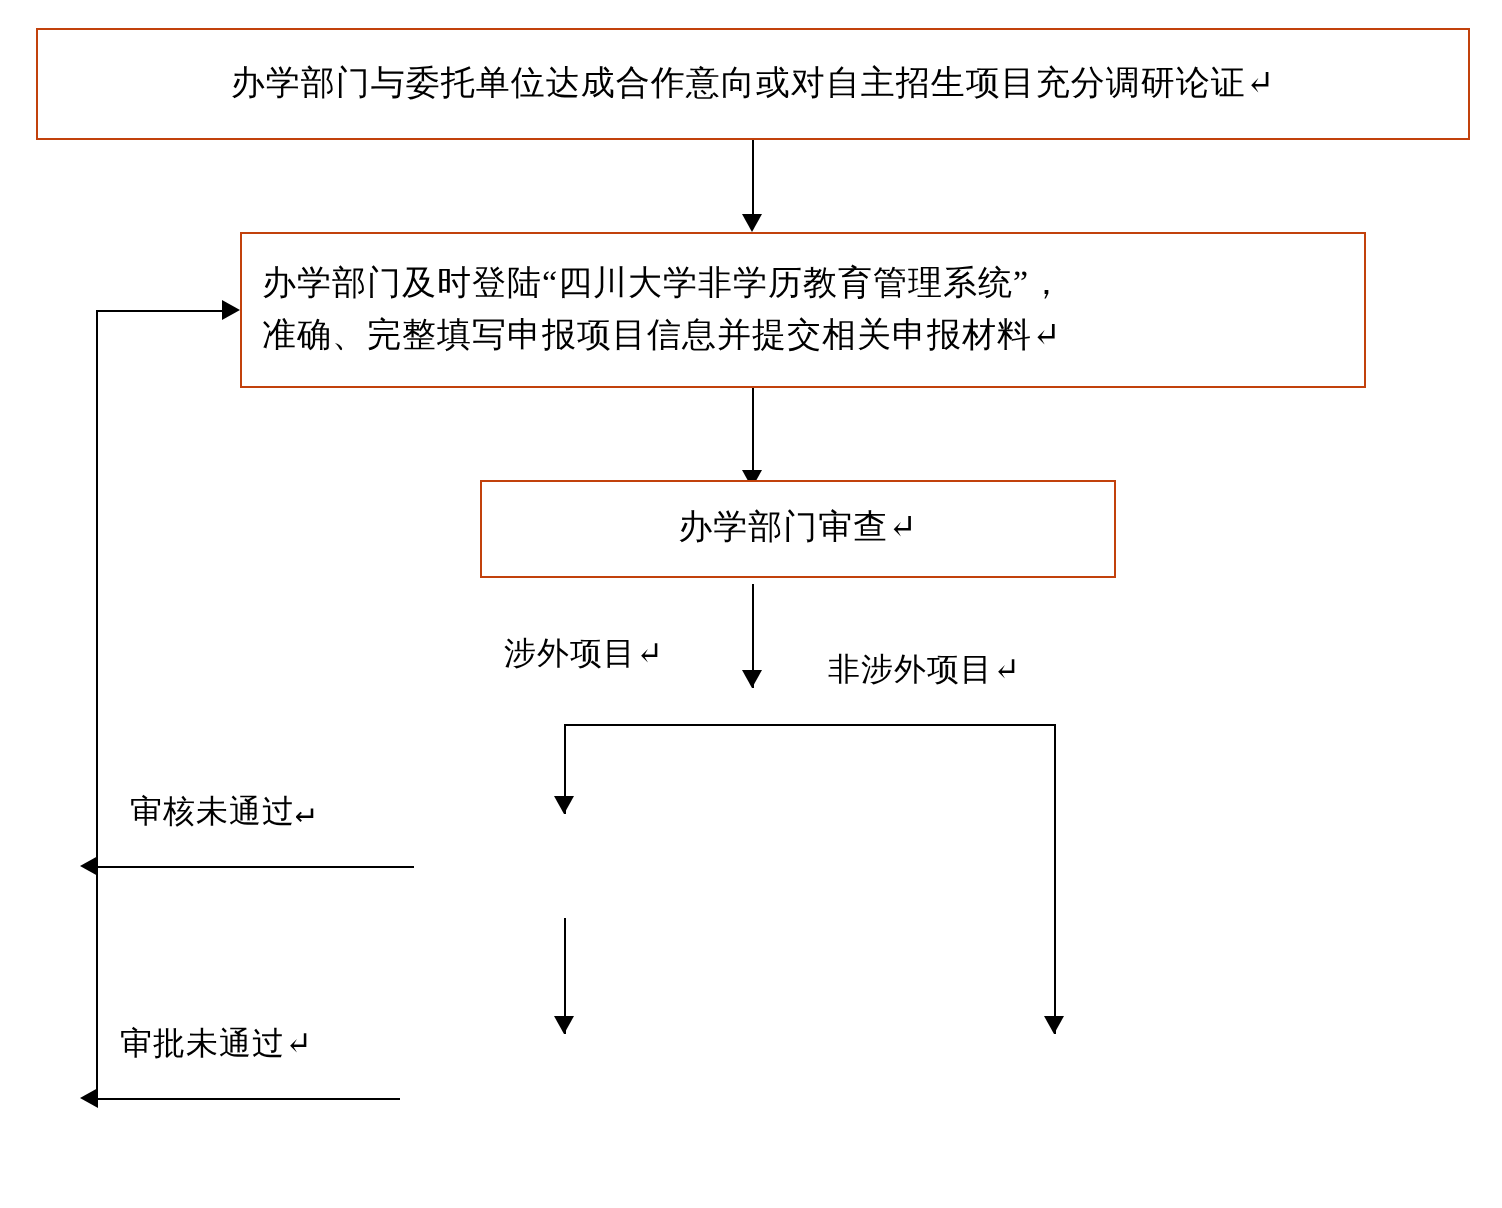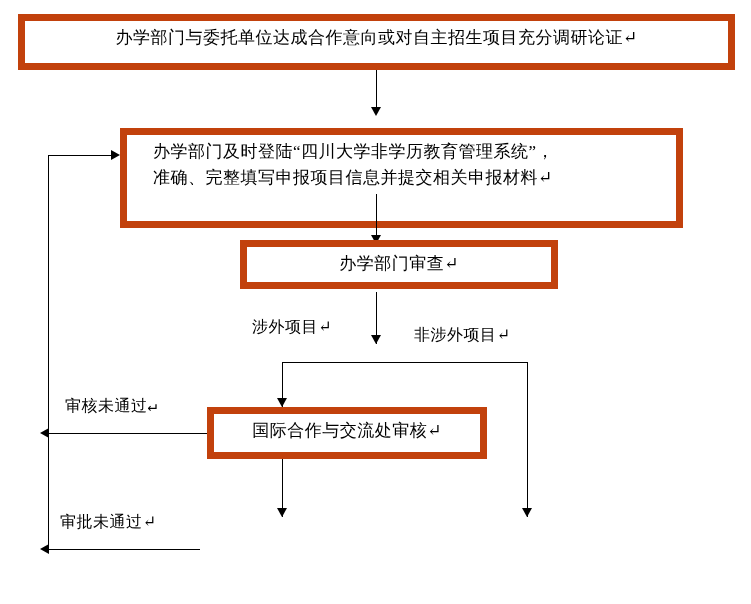--- a/index.html
+++ b/index.html
@@ -14,30 +14,30 @@
   #canvas {
     position: relative;
     width: 751px;
     height: 604px;
     background: #ffffff;
     overflow: hidden;
   }
   .box {
     position: absolute;
     box-sizing: border-box;
-    border: 7px solid #c2410c;
+    border: 1px solid #c2410c;
     background: #ffffff;
     display: flex;
-    align-items: flex-start;
+    align-items: center;
     justify-content: center;
     text-align: center;
     font-size: 17px;
     line-height: 1.55;
     letter-spacing: 0.5px;
-    padding: 4px 26px;
+    padding: 4px 10px;
     white-space: pre-line;
   }
   .box.left-align {
     justify-content: flex-start;
     text-align: left;
   }
   .label {
     position: absolute;
     font-size: 16px;
     letter-spacing: 0.5px;
@@ -84,21 +84,21 @@
 
 <div id="canvas">
 
   <div class="box" style="left:18px; top:14px; width:717px; height:56px;">
     <span>办学部门与委托单位达成合作意向或对自主招生项目充分调研论证↵</span>
   </div>
 
   <div class="line-v" style="left:376px; top:70px; height:40px;"></div>
   <div class="arrow-down" style="left:371px; top:107px;"></div>
 
-  <div class="box left-align" style="left:120px; top:116px; width:563px; height:100px;margin-top:12px;">
+  <div class="box left-align" style="left:120px; top:116px; width:563px; height:78px;">
     <span>办学部门及时登陆“四川大学非学历教育管理系统”，
 准确、完整填写申报项目信息并提交相关申报材料↵</span>
   </div>
 
   <div class="line-v" style="left:376px; top:194px; height:46px;"></div>
   <div class="arrow-down" style="left:371px; top:235px;"></div>
 
   <div class="box" style="left:240px; top:240px; width:318px; height:49px;">
     <span>办学部门审查↵</span>
   </div>
@@ -110,23 +110,20 @@
   <div class="label" style="left:396px; top:325px;margin-left:18px;">非涉外项目↵</div>
 
   <div class="line-h" style="left:282px; top:362px; width:245px;"></div>
 
   <div class="line-v" style="left:282px; top:362px; height:45px;"></div>
   <div class="arrow-down" style="left:277px; top:398px;"></div>
 
   <div class="line-v" style="left:527px; top:362px; height:155px;"></div>
   <div class="arrow-down" style="left:522px; top:508px;"></div>
 
-  <div class="box" style="left:207px; top:407px; width:280px; height:52px;">
-    <span>国际合作与交流处审核↵</span>
-  </div>
 
   <div class="line-v" style="left:282px; top:459px; height:58px;"></div>
   <div class="arrow-down" style="left:277px; top:508px;"></div>
 
 
   <div class="line-h" style="left:48px; top:433px; width:159px;"></div>
   <div class="arrow-left" style="left:40px; top:428px;"></div>
   <div class="label" style="left:65px; top:396px;font-family:Liberation Mono, monospace;">审核未通过↵</div>
 
   <div class="line-h" style="left:48px; top:549px; width:152px;"></div>

